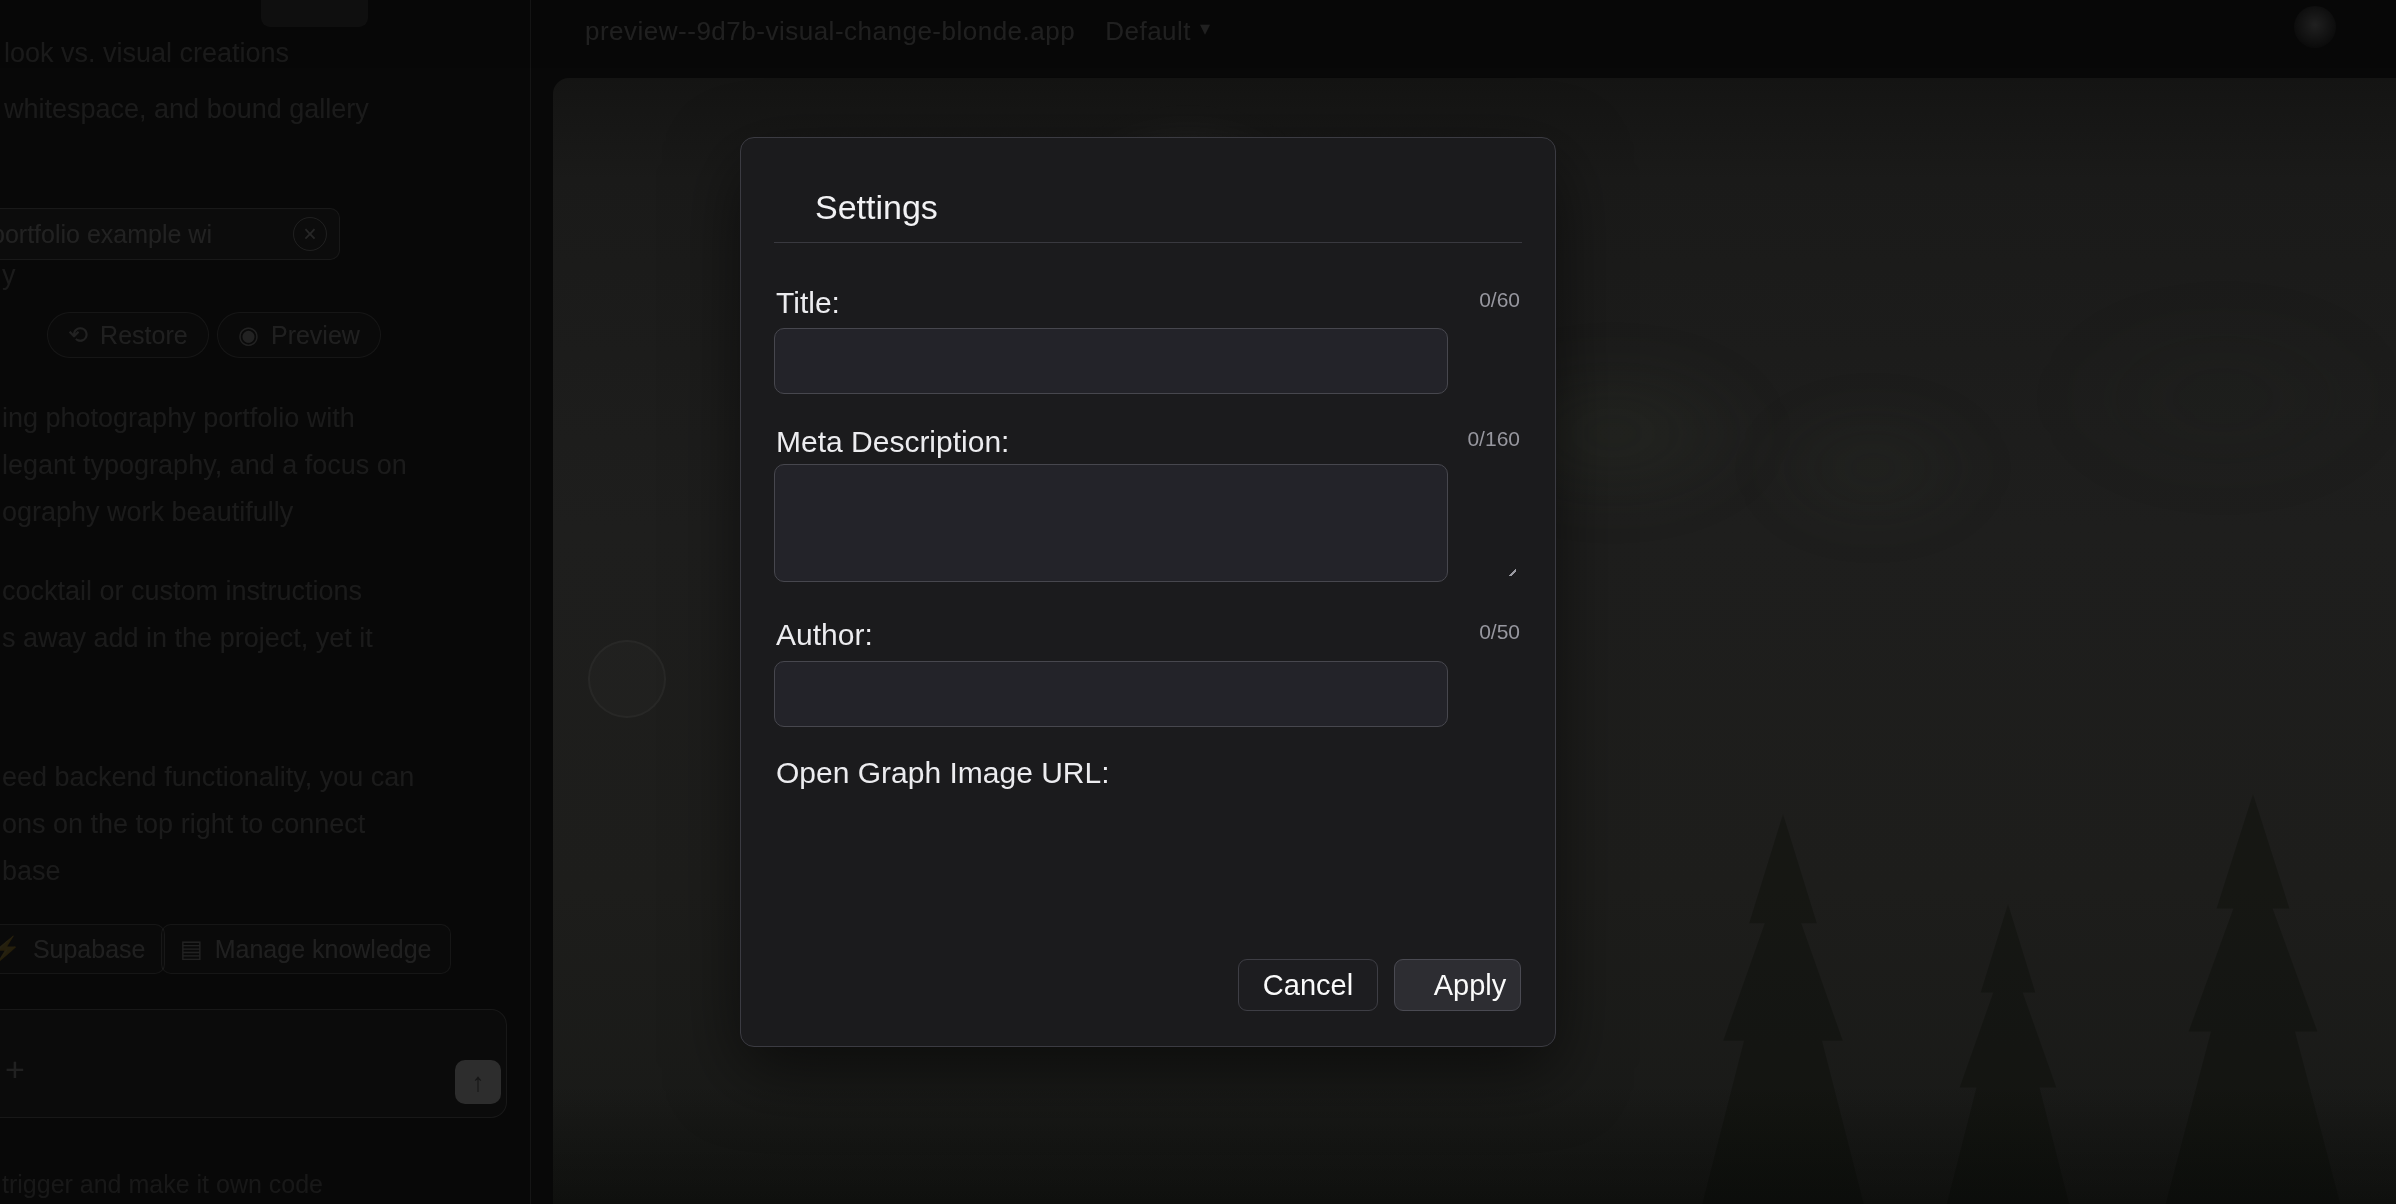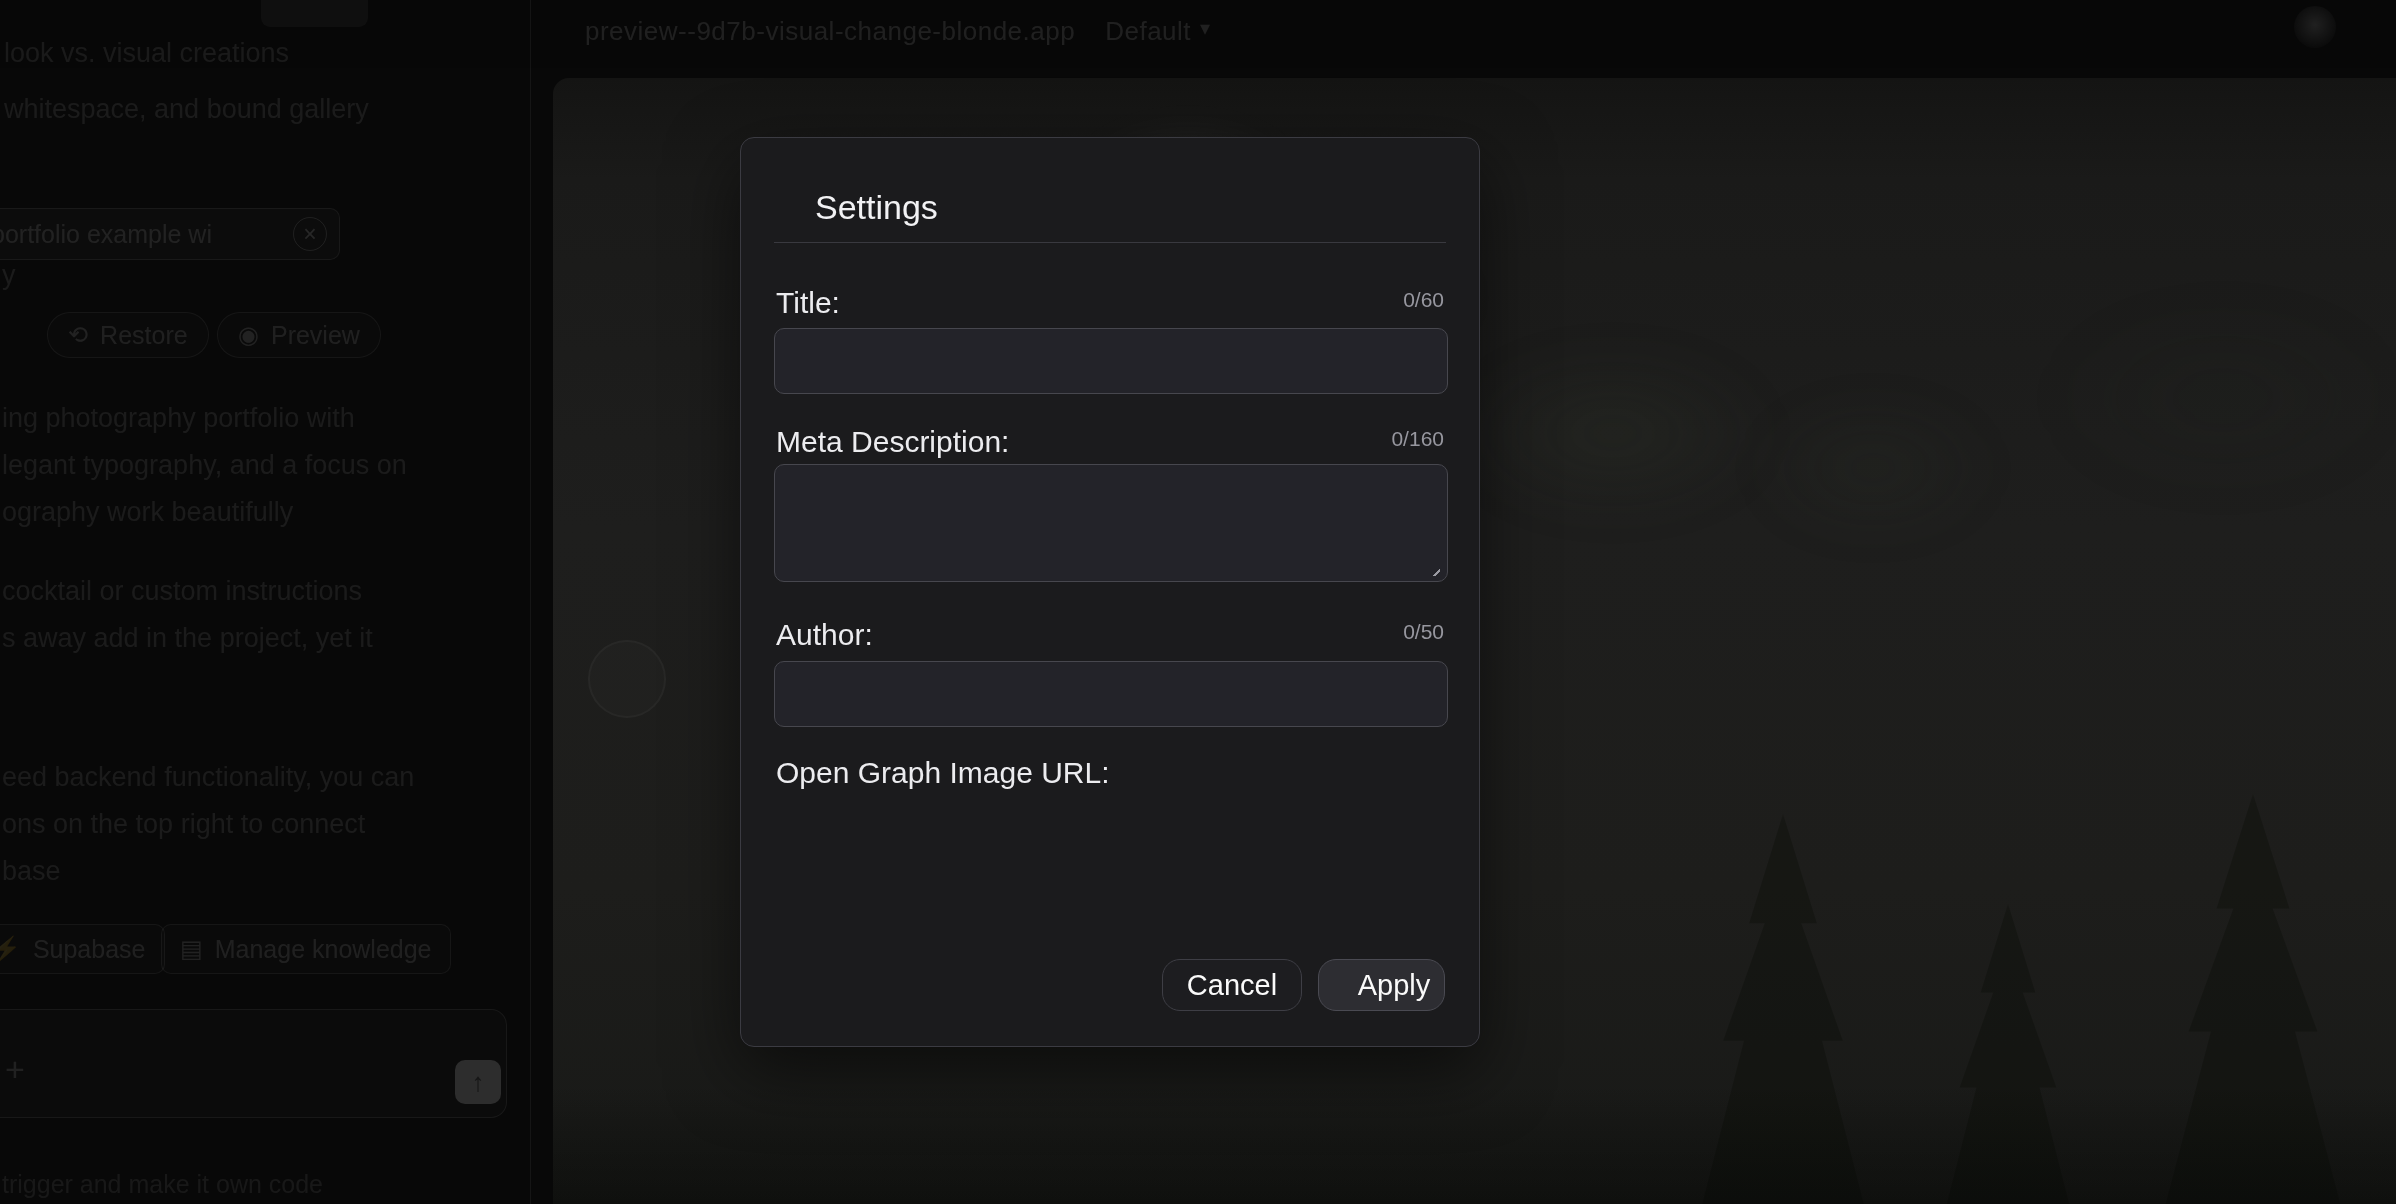--- a/index.html
+++ b/index.html
@@ -70,21 +70,21 @@
   .tree:nth-of-type(4){left:520px;bottom:-50px;width:200px;height:330px;}
   .tree:nth-of-type(5){left:700px;bottom:-30px;width:240px;height:390px;}
   .tree:nth-of-type(6){left:920px;bottom:-45px;width:190px;height:310px;}
   .tree:nth-of-type(7){left:1100px;bottom:-30px;width:260px;height:420px;}
   .tree:nth-of-type(8){left:1350px;bottom:-40px;width:210px;height:340px;}
   .tree:nth-of-type(9){left:1560px;bottom:-30px;width:280px;height:440px;}
   .ground{left:0;bottom:0;width:100%;height:120px;
           background:linear-gradient(180deg,transparent,rgba(4,5,3,0.45));}
 
   
-  .modal{left:740px;top:137px;width:740px;height:910px;background:#1b1b1d;
+  .modal{left:740px;top:137px;width:816px;height:910px;background:#1b1b1d;
          border:1px solid #3b3b42;border-radius:14px;box-sizing:border-box;
          box-shadow:0 24px 70px rgba(0,0,0,0.55);z-index:10;}
   .m-title{left:74px;top:50px;font-size:34px;font-weight:500;color:#f2f2f4;}
   .m-div{left:33px;right:33px;top:104px;height:1px;background:#39393f;}
   .m-label{left:35px;font-size:30px;color:#ececef;}
   .m-counter{right:35px;font-size:21px;color:#97979f;}
   .lab1{top:148px;} .cnt1{top:150px;}
   .lab2{top:287px;} .cnt2{top:289px;}
   .lab3{top:480px;} .cnt3{top:482px;}
   .lab4{top:618px;}
@@ -94,21 +94,21 @@
   .f-og{background:#1e1e21;border:1.5px solid #55555d;}
   .inp1{top:190px;height:66px;padding:0 20px;}
   .txt2{top:326px;height:118px;padding:14px 20px;resize:none;}
   .grip{right:39px;top:424px;width:14px;height:14px;pointer-events:none;
         clip-path:polygon(100% 0,100% 100%,0 100%);
         background:repeating-linear-gradient(315deg,transparent 0,transparent 3px,#9a9aa2 3px,#9a9aa2 5px,transparent 5px,transparent 8px);}
   .inp3{top:523px;height:66px;padding:0 20px;}
   .inp4{top:671px;height:75px;padding:0 22px;}
   .m-field::placeholder{color:#a2a2ac;}
   .m-helper{left:35px;top:763px;font-size:27px;color:#94949c;}
-  .m-btn{top:821px;height:52px;border-radius:18px;font-size:29px;color:#fafafa;
+  .m-btn{top:821px;height:52px;border-radius:9px;font-size:29px;color:#fafafa;
          display:flex;align-items:center;justify-content:center;box-sizing:border-box;
          font-family:"Liberation Sans",sans-serif;cursor:pointer;}
   .btn-cancel{right:177px;width:140px;background:#1d1d20;border:1px solid #3e3e45;}
   .btn-apply{right:34px;width:127px;background:#2d2d32;border:1px solid #4a4a52;padding-left:25px;}
 </style>
 </head>
 <body>
 
 <div class="abs topbar">
   <div class="abs topbar-tab"></div>

